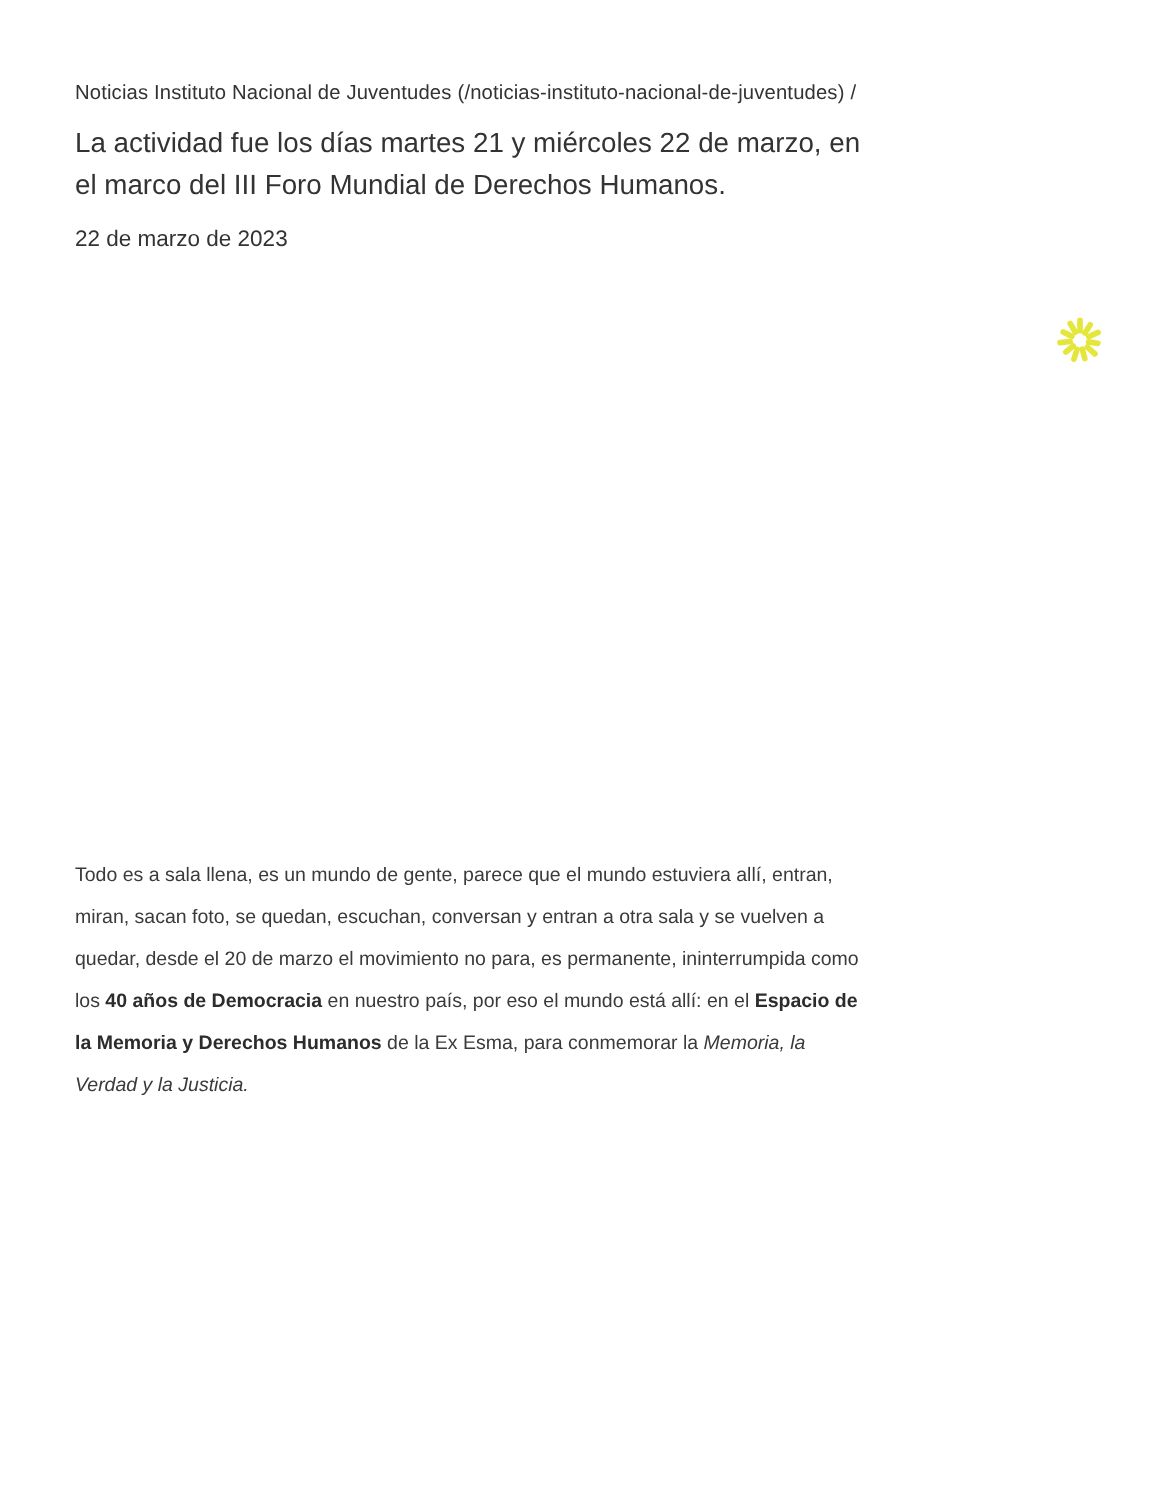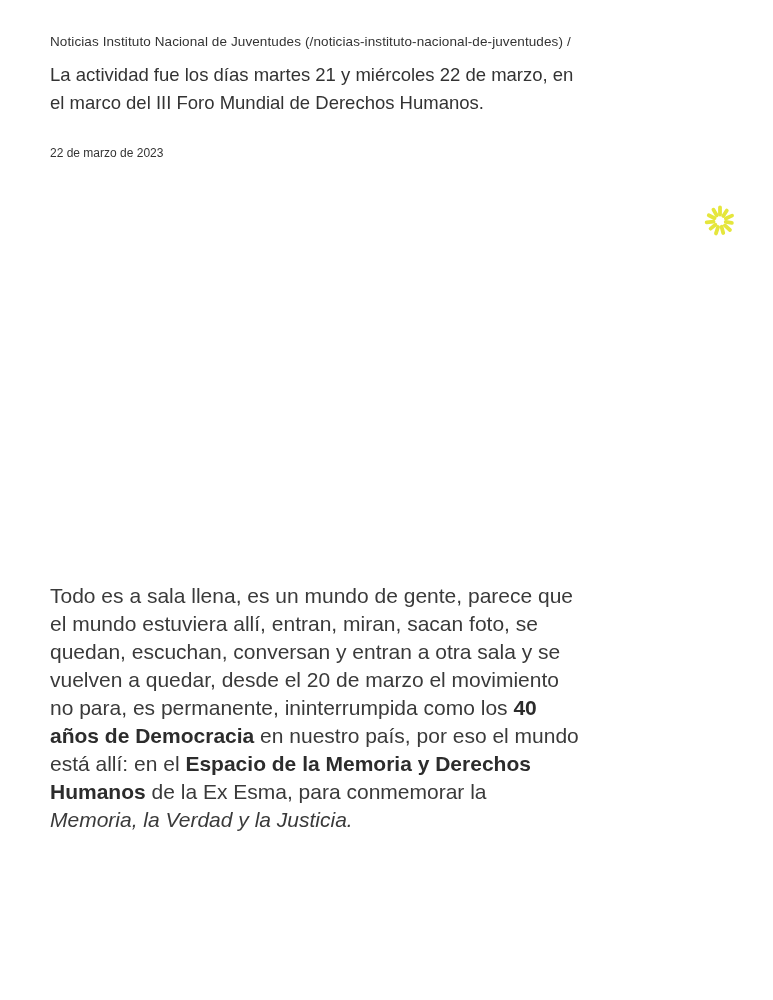--- a/index.html
+++ b/index.html
@@ -15,21 +15,21 @@
     background: var(--background);
     font-family: "Liberation Sans", sans-serif;
   }
   body {
     width: 773px;
     min-height: 1000px;
     margin: 0 auto;
     position: relative;
   }
   .container {
-    padding: 34px 50px 0 50px;
+    padding: 54px 50px 0 50px;
     width: 629px;
   }
   
   .breadcrumb {
     font-size: 13.5px;
     line-height: 1.25;
     color: var(--muted-text);
     letter-spacing: 0.1px;
   }
   .breadcrumb a {
@@ -52,22 +52,22 @@
   
   p.article-subtitle {
     margin-top: 10px;
     font-size: 18.5px;
     line-height: 28px;
     color: var(--muted-text);
     max-width: 673px;
   }
   
   .article-date {
-    margin-top: 28px;
-    font-size: 12px;
+    margin-top: 14px;
+    font-size: 15px;
     line-height: 17px;
     color: var(--muted-text);
   }
   
   figure.article-image {
     position: relative;
     margin-top: 20px;
     width: 673px;
     height: 368px;
     background: var(--background);
@@ -79,22 +79,22 @@
     width: 34px;
     height: 34px;
   }
   .spinner line {
     stroke: var(--spinner);
     stroke-width: 3.8;
     stroke-linecap: round;
   }
   
   p.article-body {
-    margin-top: 32px;
-    font-size: 21px;
+    margin-top: 13px;
+    font-size: 13px;
     line-height: 28px;
     color: var(--body-text);
     max-width: 673px;
   }
   p.article-body strong { font-weight: 700; color: #2c2c2c; }
   p.article-body em { font-style: italic; }
 </style>
 </head>
 <body>
 

